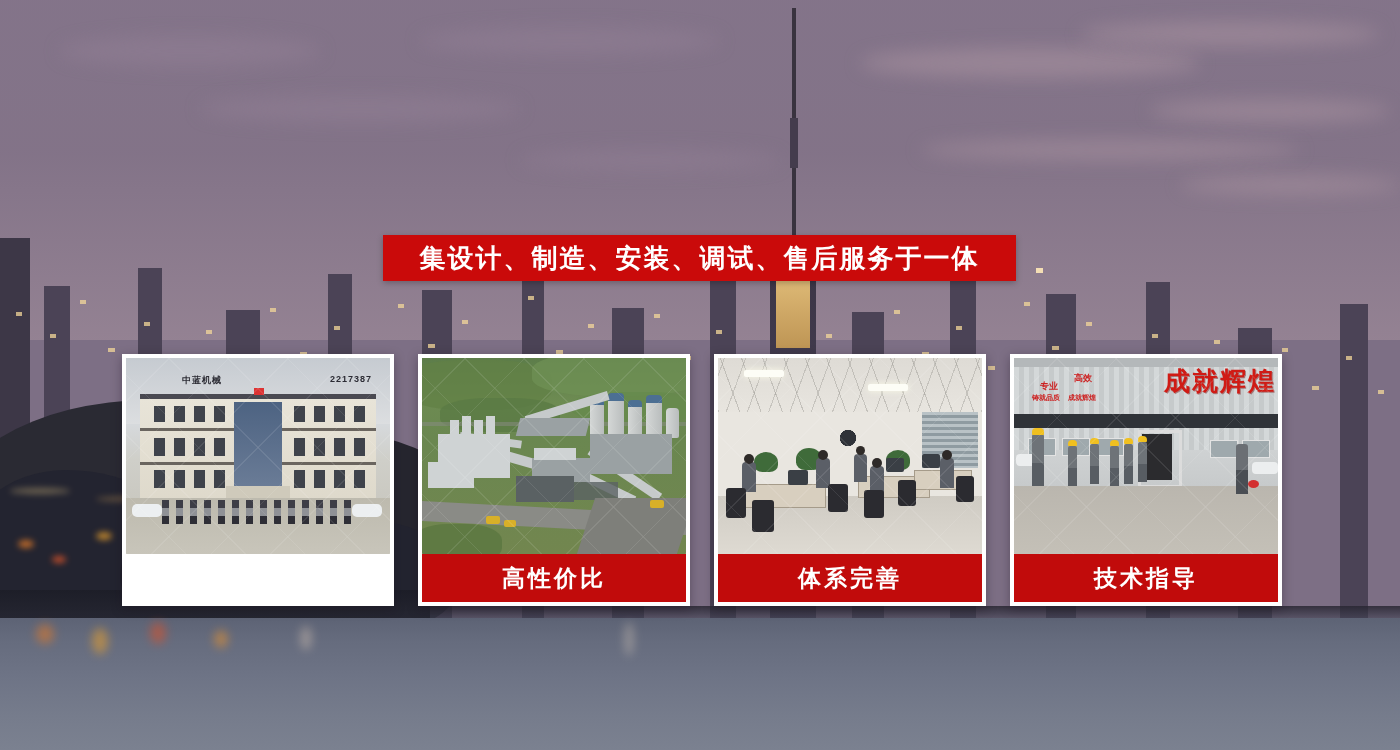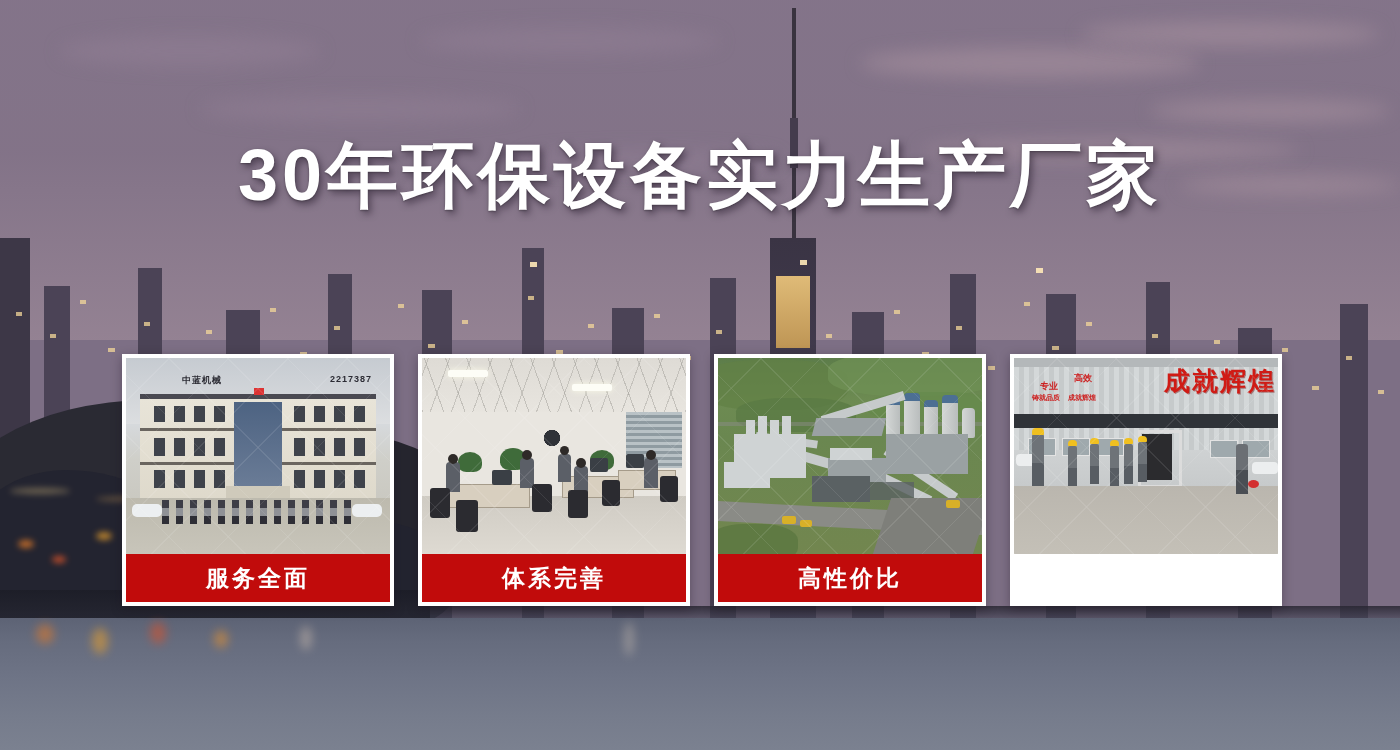--- a/index.html
+++ b/index.html
@@ -299,22 +299,24 @@
   <div class="bank"></div>
   <div class="river">
     <div class="refl" style="left:36px;top:6px;width:18px;height:20px;background:#e07a2a;"></div>
     <div class="refl" style="left:92px;top:10px;width:16px;height:26px;background:#e8a02e;"></div>
     <div class="refl" style="left:150px;top:4px;width:16px;height:22px;background:#d9522a;"></div>
     <div class="refl" style="left:214px;top:12px;width:14px;height:18px;background:#e8922e;"></div>
     <div class="refl" style="left:300px;top:8px;width:12px;height:24px;background:#f0d8c0;opacity:.35;"></div>
     <div class="refl" style="left:624px;top:4px;width:10px;height:34px;background:#f2e0c8;opacity:.3;"></div>
   </div>
 
-  <div class="headline">30年环保设备实力生产厂家</div>
-
+
+  <div class="banner">
+    <span>集设计、制造、安装、调试、售后服务于一体</span>
+  </div>
 
   <div class="cards">
 
     <div class="card">
       <div class="photo p1">
         <div class="bsky"></div>
         <div class="facade"></div>
         <div class="floorline" style="top:70px;"></div>
         <div class="floorline" style="top:104px;"></div>
         <div class="wcol" style="left:28px;top:48px;width:11px;height:16px;"></div>
@@ -358,22 +360,68 @@
         <div class="person" style="left:148px;"></div>
         <div class="person" style="left:162px;"></div>
         <div class="person" style="left:176px;"></div>
         <div class="person" style="left:190px;"></div>
         <div class="person" style="left:204px;"></div>
         <div class="person" style="left:218px;"></div>
         <div class="signtxt">中蓝机械</div>
         <div class="phonetxt">2217387</div>
         <div class="wm"></div>
       </div>
+    </div>
+
+    <div class="card">
+      <div class="photo p2">
+        <div class="field" style="left:-20px;top:2px;width:150px;height:50px;"></div>
+        <div class="field" style="left:110px;top:-6px;width:170px;height:44px;background:#6f9054;"></div>
+        <div class="field" style="left:18px;top:40px;width:120px;height:34px;background:#5a7a44;"></div>
+        <div class="field" style="left:150px;top:34px;width:130px;height:30px;background:#668a4c;"></div>
+        <div class="road" style="left:0;top:64px;width:264px;height:4px;opacity:.5;"></div>
+
+        <div class="silo" style="left:168px;top:44px;width:14px;height:36px;"></div>
+        <div class="siloTop" style="left:168px;top:40px;width:14px;height:7px;"></div>
+        <div class="silo" style="left:186px;top:40px;width:16px;height:40px;"></div>
+        <div class="siloTop" style="left:186px;top:35px;width:16px;height:8px;"></div>
+        <div class="silo" style="left:206px;top:46px;width:14px;height:34px;"></div>
+        <div class="siloTop" style="left:206px;top:42px;width:14px;height:7px;"></div>
+        <div class="silo" style="left:224px;top:42px;width:16px;height:38px;"></div>
+        <div class="siloTop" style="left:224px;top:37px;width:16px;height:8px;"></div>
+        <div class="silo" style="left:244px;top:50px;width:13px;height:30px;"></div>
+
+        <div class="conv" style="left:104px;top:58px;width:86px;height:9px;transform:rotate(-17deg);"></div>
+        <div class="conv" style="left:60px;top:86px;width:104px;height:10px;transform:rotate(16deg);"></div>
+        <div class="conv" style="left:126px;top:96px;width:96px;height:9px;transform:rotate(26deg);"></div>
+        <div class="conv" style="left:168px;top:88px;width:84px;height:9px;transform:rotate(34deg);"></div>
+        <div class="conv" style="left:38px;top:74px;width:62px;height:8px;transform:rotate(8deg);"></div>
+
+        <div class="plant" style="left:16px;top:76px;width:72px;height:44px;"></div>
+        <div class="plant" style="left:28px;top:62px;width:9px;height:22px;"></div>
+        <div class="plant" style="left:40px;top:58px;width:9px;height:26px;"></div>
+        <div class="plant" style="left:52px;top:62px;width:9px;height:22px;"></div>
+        <div class="plant" style="left:64px;top:58px;width:9px;height:26px;"></div>
+        <div class="roof" style="left:96px;top:60px;width:70px;height:18px;transform:skewX(-14deg);"></div>
+        <div class="roof" style="left:168px;top:76px;width:82px;height:40px;"></div>
+        <div class="roof" style="left:110px;top:100px;width:58px;height:24px;"></div>
+        <div class="dark" style="left:94px;top:118px;width:58px;height:26px;"></div>
+        <div class="plant" style="left:6px;top:104px;width:46px;height:26px;"></div>
+        <div class="plant" style="left:112px;top:90px;width:42px;height:12px;"></div>
+        <div class="dark" style="left:150px;top:124px;width:46px;height:18px;opacity:.8;"></div>
+        <div class="road" style="left:0;top:150px;width:264px;height:20px;transform:skewY(3deg);"></div>
+        <div class="road" style="left:164px;top:140px;width:100px;height:56px;background:#7e7f7a;transform:skewX(-18deg);"></div>
+        <div class="yellowm" style="left:64px;top:158px;width:14px;height:8px;"></div>
+        <div class="yellowm" style="left:82px;top:162px;width:12px;height:7px;"></div>
+        <div class="yellowm" style="left:228px;top:142px;width:14px;height:8px;"></div>
+        <div class="field" style="left:-10px;top:166px;width:90px;height:40px;background:#59763f;"></div>
+        <div class="wm"></div>
+      </div>
       <div class="cap">
-        <span>服务全面</span>
+        <span>高性价比</span>
       </div>
     </div>
 
     <div class="card">
       <div class="photo p3">
         <div class="ceil"></div>
         <div class="ceilgrid"></div>
         <div class="lamp" style="left:26px;top:12px;width:40px;height:7px;"></div>
         <div class="lamp" style="left:150px;top:26px;width:40px;height:7px;"></div>
         <div class="wall"></div>
@@ -406,69 +454,20 @@
         <div class="chair" style="left:180px;top:122px;width:18px;height:26px;"></div>
         <div class="chair" style="left:238px;top:118px;width:18px;height:26px;"></div>
         <div class="wm"></div>
       </div>
       <div class="cap">
         <span>体系完善</span>
       </div>
     </div>
 
     <div class="card">
-      <div class="photo p2">
-        <div class="field" style="left:-20px;top:2px;width:150px;height:50px;"></div>
-        <div class="field" style="left:110px;top:-6px;width:170px;height:44px;background:#6f9054;"></div>
-        <div class="field" style="left:18px;top:40px;width:120px;height:34px;background:#5a7a44;"></div>
-        <div class="field" style="left:150px;top:34px;width:130px;height:30px;background:#668a4c;"></div>
-        <div class="road" style="left:0;top:64px;width:264px;height:4px;opacity:.5;"></div>
-
-        <div class="silo" style="left:168px;top:44px;width:14px;height:36px;"></div>
-        <div class="siloTop" style="left:168px;top:40px;width:14px;height:7px;"></div>
-        <div class="silo" style="left:186px;top:40px;width:16px;height:40px;"></div>
-        <div class="siloTop" style="left:186px;top:35px;width:16px;height:8px;"></div>
-        <div class="silo" style="left:206px;top:46px;width:14px;height:34px;"></div>
-        <div class="siloTop" style="left:206px;top:42px;width:14px;height:7px;"></div>
-        <div class="silo" style="left:224px;top:42px;width:16px;height:38px;"></div>
-        <div class="siloTop" style="left:224px;top:37px;width:16px;height:8px;"></div>
-        <div class="silo" style="left:244px;top:50px;width:13px;height:30px;"></div>
-
-        <div class="conv" style="left:104px;top:58px;width:86px;height:9px;transform:rotate(-17deg);"></div>
-        <div class="conv" style="left:60px;top:86px;width:104px;height:10px;transform:rotate(16deg);"></div>
-        <div class="conv" style="left:126px;top:96px;width:96px;height:9px;transform:rotate(26deg);"></div>
-        <div class="conv" style="left:168px;top:88px;width:84px;height:9px;transform:rotate(34deg);"></div>
-        <div class="conv" style="left:38px;top:74px;width:62px;height:8px;transform:rotate(8deg);"></div>
-
-        <div class="plant" style="left:16px;top:76px;width:72px;height:44px;"></div>
-        <div class="plant" style="left:28px;top:62px;width:9px;height:22px;"></div>
-        <div class="plant" style="left:40px;top:58px;width:9px;height:26px;"></div>
-        <div class="plant" style="left:52px;top:62px;width:9px;height:22px;"></div>
-        <div class="plant" style="left:64px;top:58px;width:9px;height:26px;"></div>
-        <div class="roof" style="left:96px;top:60px;width:70px;height:18px;transform:skewX(-14deg);"></div>
-        <div class="roof" style="left:168px;top:76px;width:82px;height:40px;"></div>
-        <div class="roof" style="left:110px;top:100px;width:58px;height:24px;"></div>
-        <div class="dark" style="left:94px;top:118px;width:58px;height:26px;"></div>
-        <div class="plant" style="left:6px;top:104px;width:46px;height:26px;"></div>
-        <div class="plant" style="left:112px;top:90px;width:42px;height:12px;"></div>
-        <div class="dark" style="left:150px;top:124px;width:46px;height:18px;opacity:.8;"></div>
-        <div class="road" style="left:0;top:150px;width:264px;height:20px;transform:skewY(3deg);"></div>
-        <div class="road" style="left:164px;top:140px;width:100px;height:56px;background:#7e7f7a;transform:skewX(-18deg);"></div>
-        <div class="yellowm" style="left:64px;top:158px;width:14px;height:8px;"></div>
-        <div class="yellowm" style="left:82px;top:162px;width:12px;height:7px;"></div>
-        <div class="yellowm" style="left:228px;top:142px;width:14px;height:8px;"></div>
-        <div class="field" style="left:-10px;top:166px;width:90px;height:40px;background:#59763f;"></div>
-        <div class="wm"></div>
-      </div>
-      <div class="cap">
-        <span>高性价比</span>
-      </div>
-    </div>
-
-    <div class="card">
       <div class="photo p4">
         <div class="wallF"></div>
         <div class="eave"></div>
         <div class="bigred" style="right:2px;">成就辉煌</div>
         <div class="smred" style="left:26px;top:24px;">专业</div>
         <div class="smred" style="left:60px;top:16px;">高效</div>
         <div class="smred" style="left:18px;top:36px;font-size:7px;">铸就品质</div>
         <div class="smred" style="left:54px;top:36px;font-size:7px;">成就辉煌</div>
         <div class="stripw"></div>
         <div class="wallL"></div>
@@ -491,16 +490,19 @@
         <div class="wk" style="left:96px;top:88px;"></div>
         <div class="hat" style="left:96px;top:82px;"></div>
         <div class="wk" style="left:110px;top:86px;"></div>
         <div class="hat" style="left:110px;top:80px;"></div>
         <div class="wk" style="left:124px;top:84px;"></div>
         <div class="hat" style="left:124px;top:78px;"></div>
         <div class="boss" style="left:222px;top:86px;"></div>
         <div class="redhat" style="left:234px;top:122px;"></div>
         <div class="wm"></div>
       </div>
+      <div class="cap">
+        <span>技术指导</span>
+      </div>
     </div>
 
   </div>
 </div>
 
 </body></html>

